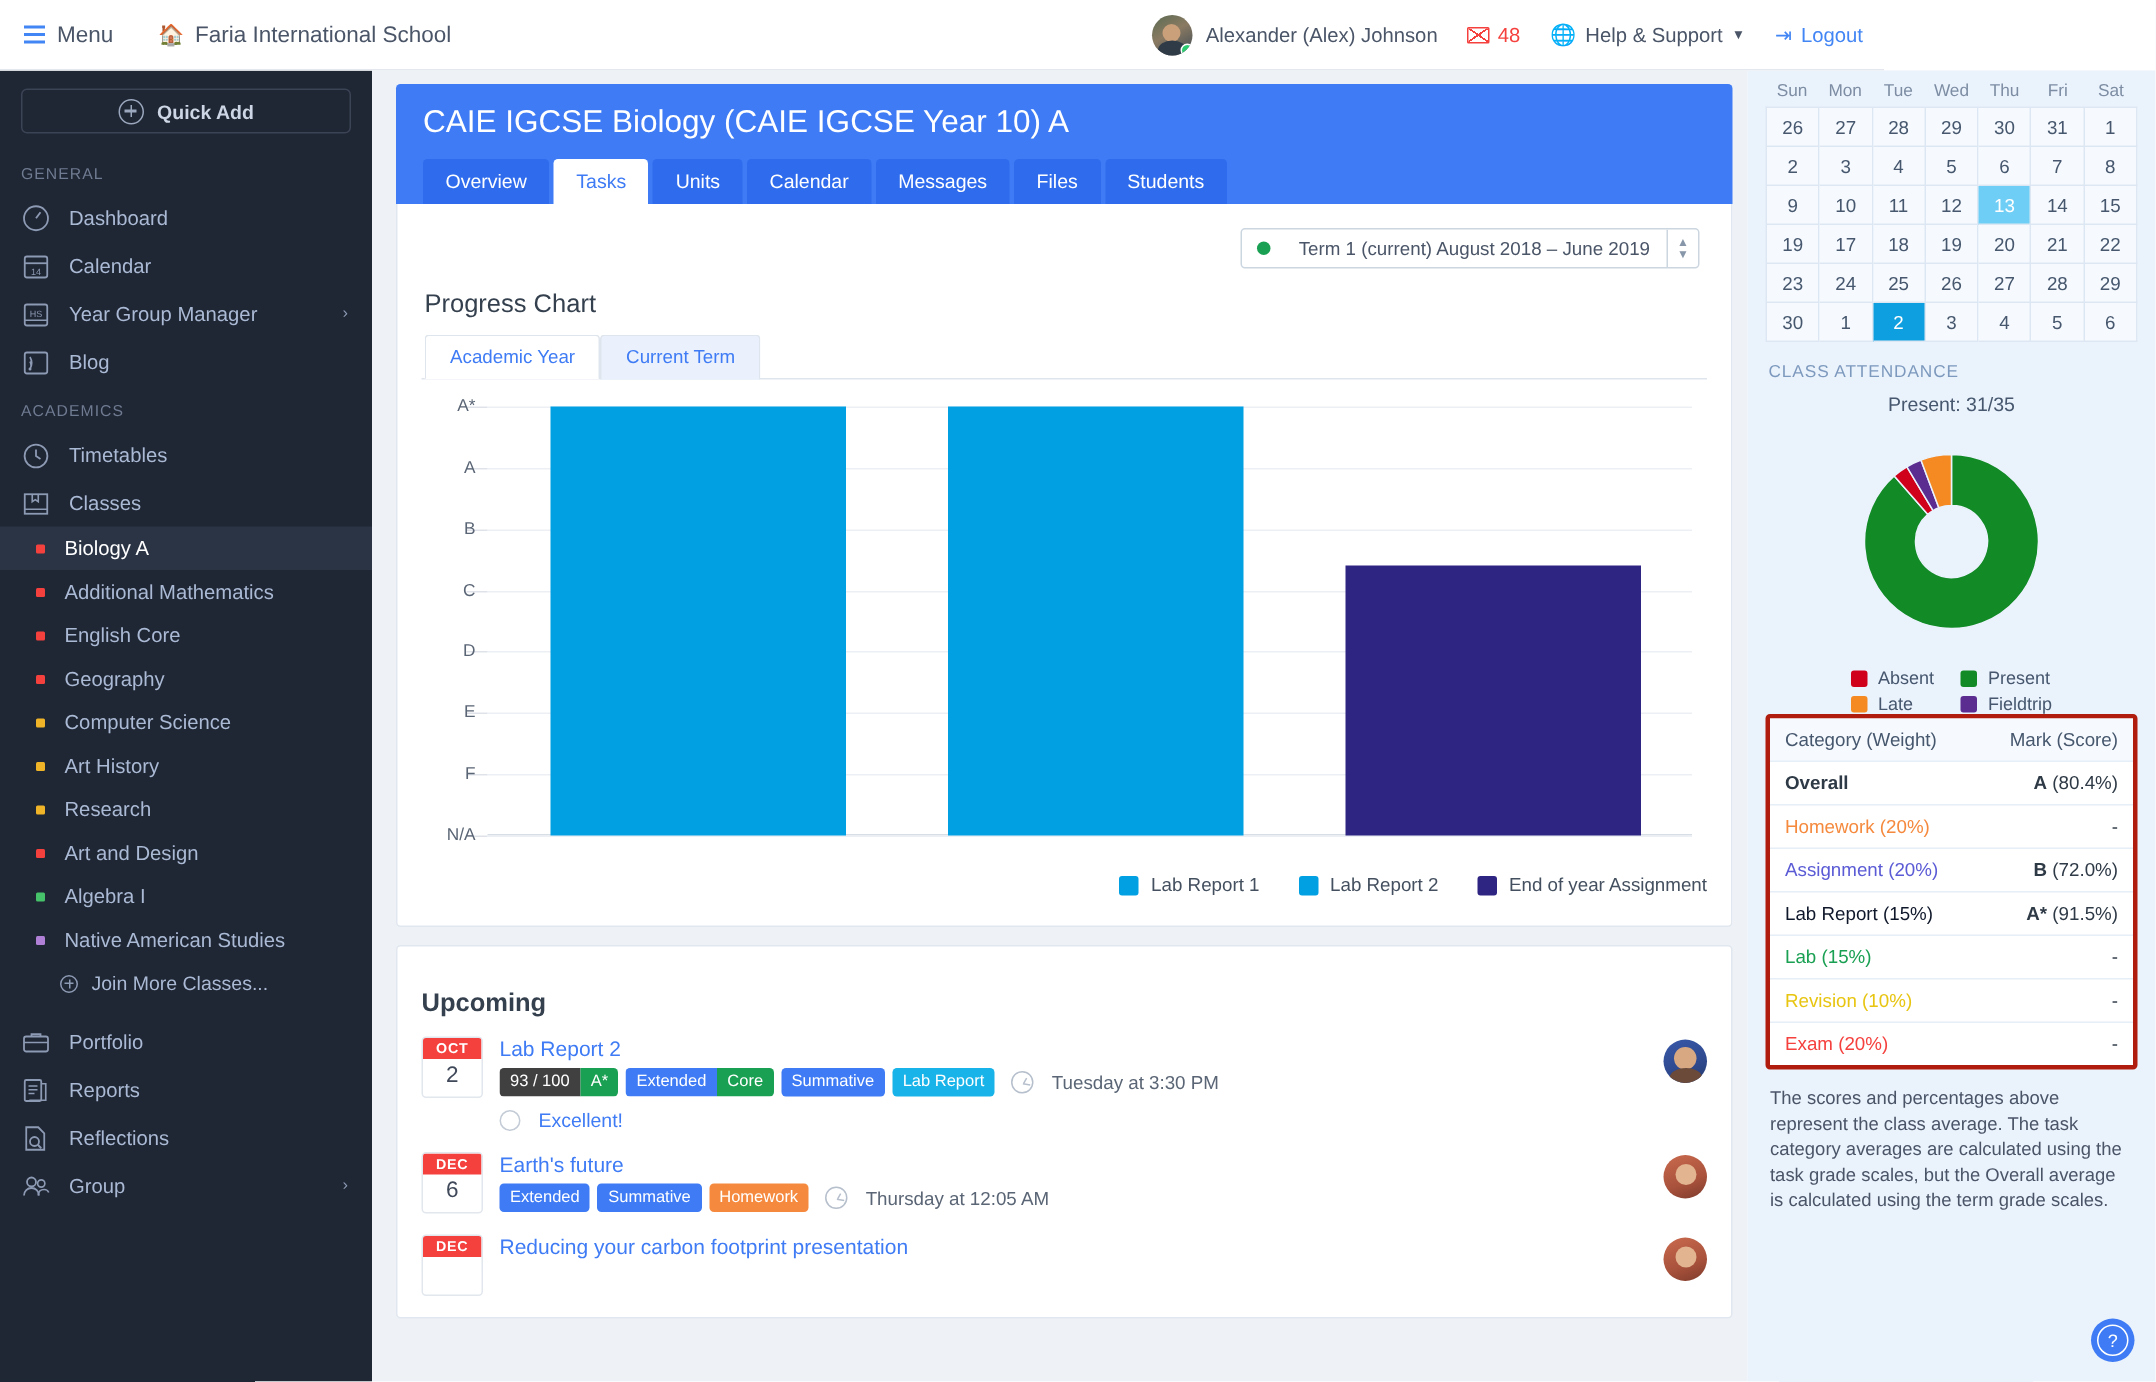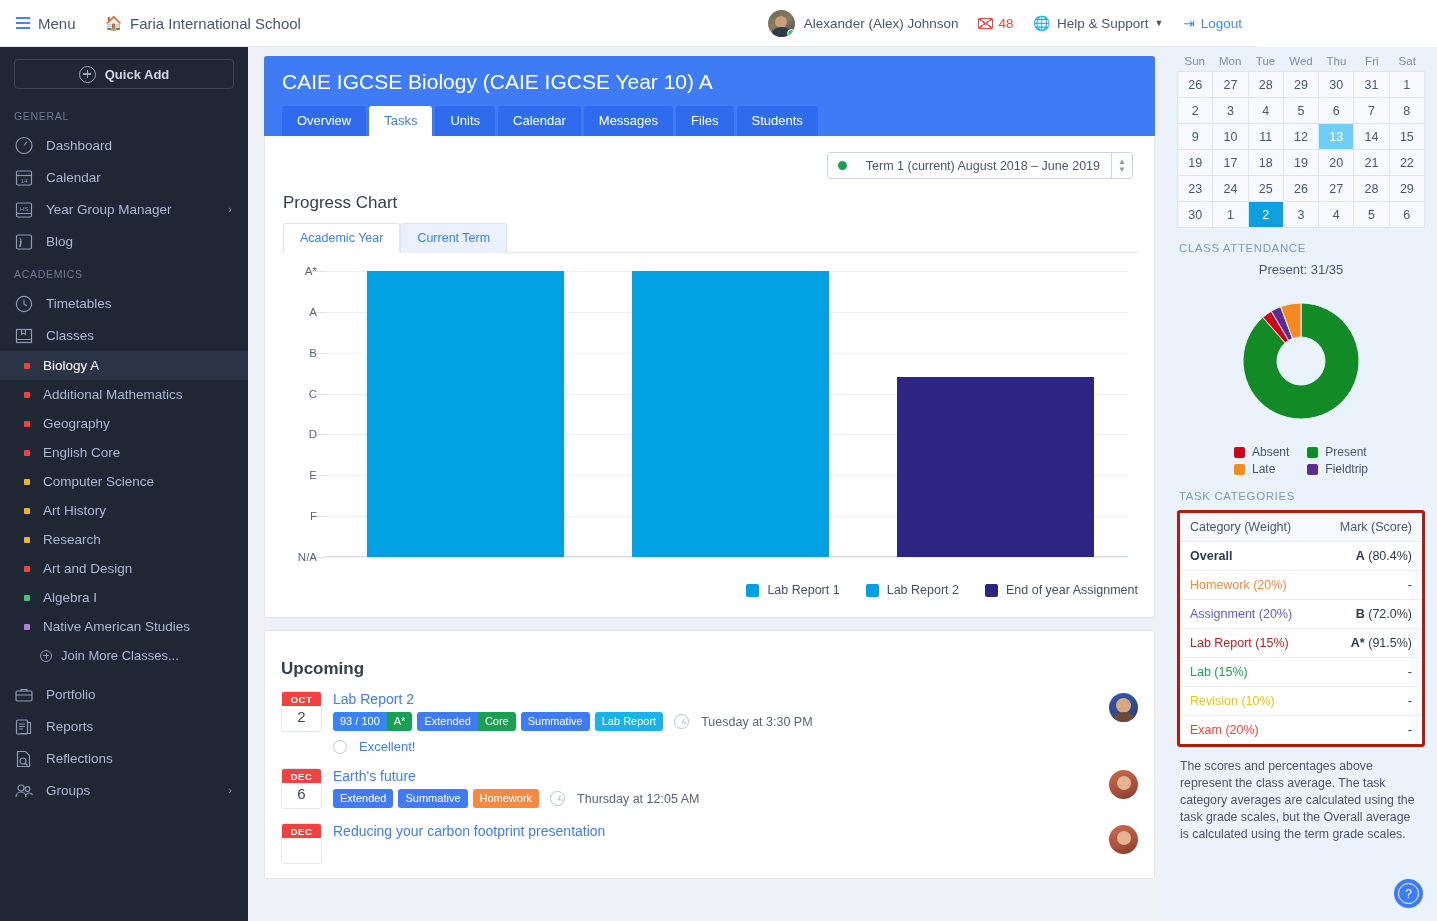--- a/index.html
+++ b/index.html
@@ -358,25 +358,25 @@
         <div class="class-item active">
           <span class="cdot" style="background:#f5413e"></span>
           <span>Biology A</span>
         </div>
         <div class="class-item">
           <span class="cdot" style="background:#f5413e"></span>
           <span>Additional Mathematics</span>
         </div>
         <div class="class-item">
           <span class="cdot" style="background:#f5413e"></span>
+          <span>English Core</span>
+        </div>
+        <div class="class-item">
+          <span class="cdot" style="background:#f5413e"></span>
           <span>Geography</span>
-        </div>
-        <div class="class-item">
-          <span class="cdot" style="background:#f5413e"></span>
-          <span>English Core</span>
         </div>
         <div class="class-item">
           <span class="cdot" style="background:#f0b429"></span>
           <span>Computer Science</span>
         </div>
         <div class="class-item">
           <span class="cdot" style="background:#f0b429"></span>
           <span>Art History</span>
         </div>
         <div class="class-item">
@@ -433,21 +433,21 @@
         </div>
         <div class="nav-item">
           <span class="nav-ico">
             <svg width="20" height="20" viewBox="0 0 20 20">
               <circle cx="7" cy="7" r="3" fill="none" stroke="currentColor" stroke-width="1.2"></circle>
               <path d="M2 16c0-3 2.3-5 5-5s5 2 5 5" fill="none" stroke="currentColor" stroke-width="1.2"></path>
               <circle cx="13.5" cy="8" r="2.4" fill="none" stroke="currentColor" stroke-width="1.1"></circle>
               <path d="M11.5 16c0-2.6 1.6-4 4-4 1.4 0 2.5.8 3 2" fill="none" stroke="currentColor" stroke-width="1.1"></path>
             </svg>
           </span>
-          <span>Groups</span>
+          <span>Group</span>
           <span class="chev-r">›</span>
         </div>
       </div>
   </div>
 
   <div class="main">
     <div class="class-head">
       <div class="class-title">CAIE IGCSE Biology (CAIE IGCSE Year 10) A</div>
       <div class="tabs" id="class-tabs">
           <div class="tab">Overview</div>
@@ -541,21 +541,21 @@
       <div id="task-list">
           <div class="task">
             <div class="datebox">
               <div class="dm">OCT</div>
               <div class="dd">2</div>
             </div>
             <div class="tbody">
               <div class="tname">Lab Report 2</div>
               <div class="chips">
                 <span class="chipgrp">
-                  <span class="chip" style="background:#3b82f6">93 / 100</span>
+                  <span class="chip" style="background:#404040">93 / 100</span>
                   <span class="chip" style="background:#1aa053">A*</span>
                 </span>
                 <span class="chipgrp">
                   <span class="chip" style="background:#3e7bf4">Extended</span>
                   <span class="chip" style="background:#1aa053">Core</span>
                 </span>
                 <span class="chip" style="background:#3e7bf4">Summative</span>
                 <span class="chip" style="background:#18b3e8">Lab Report</span>
                 <span class="clock"></span>
                 <span class="due">Tuesday at 3:30 PM</span>
@@ -679,41 +679,40 @@
             <span class="att-sw" style="background:#128a26"></span>
             <span>Present</span>
           </div>
           <div class="att-it">
             <span class="att-sw" style="background:#5b2d90"></span>
             <span>Fieldtrip</span>
           </div>
         </div>
       </div>
 
-    <div class="rail-label">TASK CATEGORIES</div>
     <div class="tc-wrap">
       <div class="tc-row tc-head">
         <span>Category (Weight)</span>
         <span>Mark (Score)</span>
       </div>
       <div id="tc-rows">
           <div class="tc-row">
             <span style="color:#2f3a47;font-weight:bold;">Overall</span>
             <span class="mark" style="color:#2f3a47"><b>A</b> (80.4%)</span>
           </div>
           <div class="tc-row">
             <span style="color:#f58a3e;">Homework (20%)</span>
             <span class="mark" style="color:#2f3a47">-</span>
           </div>
           <div class="tc-row">
             <span style="color:#5b5bd6;">Assignment (20%)</span>
             <span class="mark" style="color:#2f3a47"><b>B</b> (72.0%)</span>
           </div>
           <div class="tc-row">
-            <span style="color:#b91c1c;">Lab Report (15%)</span>
+            <span style="color:#0f172a;">Lab Report (15%)</span>
             <span class="mark" style="color:#2f3a47"><b>A*</b> (91.5%)</span>
           </div>
           <div class="tc-row">
             <span style="color:#1aa053;">Lab (15%)</span>
             <span class="mark" style="color:#2f3a47">-</span>
           </div>
           <div class="tc-row">
             <span style="color:#e8c511;">Revision (10%)</span>
             <span class="mark" style="color:#2f3a47">-</span>
           </div>

